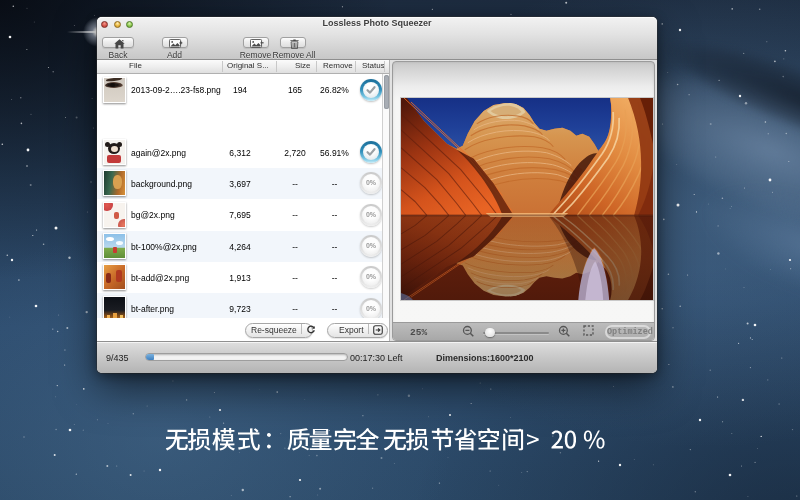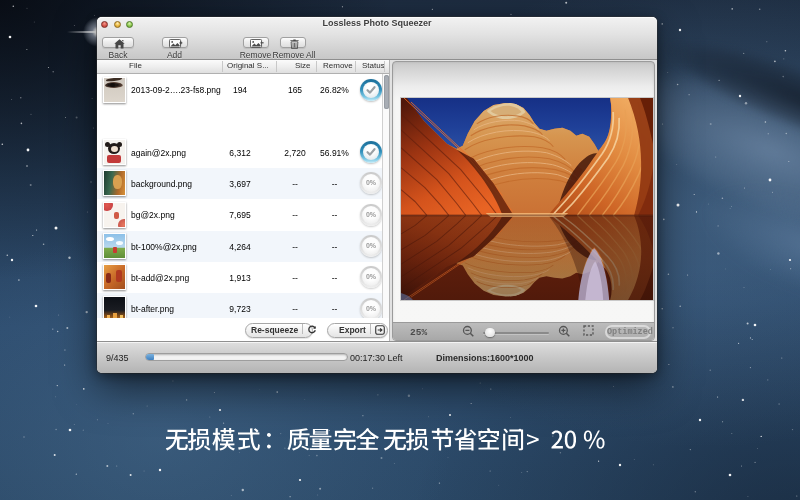--- a/index.html
+++ b/index.html
@@ -55,21 +55,21 @@
 .st.zero{background:linear-gradient(180deg,#c9c9c9,#eeeeee);box-shadow:0 1px 2px rgba(0,0,0,.2)}
 .st.zero i{position:absolute;left:2px;top:2px;width:18px;height:18px;border-radius:50%;background:radial-gradient(circle at 50% 38%,#fdfdfd 40%,#ececec 85%,#e0e0e0);}
 .st.zero em{position:absolute;left:0;right:0;top:7px;font-style:normal;font-size:7px;font-weight:bold;color:#9a9a9a;text-align:center}
 .check{position:absolute;left:4px;top:4px}
 #vscroll{position:absolute;right:0;top:14px;bottom:0;width:7px;background:#fafafa;border-left:1px solid #d0d0d0}
 #vthumb{position:absolute;left:1px;top:1px;width:5px;height:34px;border-radius:3px;background:#a8adb4;box-shadow:inset 0 0 0 1px #989da4}
 
 #bstrip{position:absolute;left:0;top:301px;width:293px;height:23px;background:#fff;border-right:1px solid #b5b5b5}
 .pill{position:absolute;top:5px;height:14.5px;border-radius:8px;border:1px solid #a6a6a6;
  background:linear-gradient(180deg,#ffffff,#f1f1f1 50%,#e4e4e4);box-shadow:0 1px 1px rgba(0,0,0,.1);
- font-size:8.5px;font-weight:bold;color:#333;line-height:13.5px;white-space:nowrap}
+ font-size:8.5px;font-weight:normal;color:#333;line-height:13.5px;white-space:nowrap}
 .pill .sep{display:inline-block;width:1px;height:10px;background:#bbb;margin:0 4px;vertical-align:-1px}
 
 #panel{position:absolute;left:295px;top:44px;width:263px;height:280px;border:1px solid #9b9b9b;border-radius:4px;
  background:linear-gradient(180deg,#c9c9c9 0%,#ededed 9%,#f6f6f5 14%,#f7f7f6 100%);overflow:hidden;box-shadow:inset 0 0 3px rgba(0,0,0,.1)}
 #photo{position:absolute;left:7px;top:35px;width:254px;height:204px;border:1px solid #c9c9c9}
 #pbar{position:absolute;left:0;bottom:0;width:100%;height:18.5px;border-top:1px solid #9a9a9a;
  background:linear-gradient(180deg,#bcbcbc,#a8a8a8);font-family:Liberation Mono, monospace;}
 #pbar .pct{position:absolute;left:17px;top:4px;font-size:9.5px;font-weight:bold;color:#4c4c4c}
 #slider{position:absolute;left:90px;top:9px;width:66px;height:2.5px;border-radius:2px;background:#8a8a8a;box-shadow:0 1px 0 rgba(255,255,255,.25)}
 #sthumb{position:absolute;left:2px;top:-4px;width:9.5px;height:9.5px;border-radius:50%;background:radial-gradient(circle at 50% 35%,#fff,#e2e2e2 80%,#cfcfcf);box-shadow:0 1px 1.5px rgba(0,0,0,.4)}
@@ -589,18 +589,18 @@
         </div>
       <div id="optim">Optimized</div>
     </div>
   </div>
   <div id="bbar">
     <span class="t" style="left:9px">9/435</span>
     <div id="prog">
         <i></i>
       </div>
     <span class="t" style="left:253px">00:17:30 Left</span>
-    <span class="t" style="left:339px;font-weight:bold;color:#2b2b2b">Dimensions:1600*1000</span>
+    <span class="t" style="left:339px;font-weight:bold;color:#2b2b2b">Dimensions:1600*2100</span>
   </div>
 </div>
 <svg style="position:absolute;left:160px;top:425px" width="450" height="30" viewBox="0 0 450 30">
     <path d="M141.1,22.1 144.0,23.2 147.8,25.2 148.2,25.1 149.2,23.8 142.6,20.8Z M262.0,21.9 267.4,25.5 268.6,23.9 263.4,20.5Z M43.9,21.9 49.2,25.5 50.5,23.9 45.2,20.5Z M108.5,19.6 107.2,20.5 107.0,21.0 107.0,22.1 107.9,23.2 109.4,23.5 110.6,22.6 110.9,22.1 110.9,21.1 110.0,19.9Z M141.9,15.4 139.6,15.5 139.6,18.5 138.9,20.1 137.6,21.4 135.1,22.8 131.9,23.8 133.1,25.2 133.6,25.4 138.1,23.5 140.8,21.2 141.4,20.2 141.9,18.6Z M318.5,22.8 318.5,24.6 339.0,24.6 338.9,22.6 329.8,22.5 329.8,17.2 330.0,17.0 336.4,17.0 336.4,15.1 321.2,15.1 321.2,17.0 327.2,17.0 327.5,17.2 327.4,22.6Z M262.1,15.1 260.0,15.1 259.9,18.9 259.4,20.0 258.5,21.0 256.1,22.5 253.0,23.5 254.2,25.2 255.8,24.9 258.6,23.5 261.0,21.4 261.8,20.0 262.1,18.5Z M44.0,15.1 41.9,15.1 41.8,18.9 41.2,20.0 40.4,21.0 38.0,22.5 34.9,23.5 36.1,25.2 37.6,24.9 40.5,23.5 42.9,21.4 43.6,20.0 44.0,18.5Z M174.2,14.8 174.2,16.8 180.5,16.9 180.1,19.6 179.4,21.1 178.5,22.0 177.0,22.9 174.0,23.6 175.1,25.5 178.1,24.6 179.6,23.9 181.1,22.5 182.2,20.2 182.9,16.8 186.6,16.9 186.6,23.0 187.0,24.2 187.8,24.9 188.9,25.1 193.6,25.1 194.8,24.8 195.5,23.8 195.9,20.9 194.0,20.1 193.9,22.2 193.2,23.1 189.4,23.1 188.9,22.8 189.0,16.8 195.6,16.8 195.6,14.8Z M152.4,13.4 152.4,19.4 159.5,19.5 159.4,20.6 151.8,20.6 151.8,22.0 159.5,22.1 159.4,23.2 149.8,23.2 149.8,24.9 171.5,24.9 171.5,23.2 161.6,23.1 161.8,22.0 169.4,22.0 169.4,20.6 161.6,20.5 161.8,19.4 168.9,19.4 168.9,13.4Z M161.8,16.9 166.8,17.0 166.6,18.2 161.6,18.1Z M154.5,16.9 159.5,17.0 159.4,18.2 154.6,18.2 154.4,18.0Z M161.8,14.5 166.8,14.6 166.6,15.8 161.6,15.6Z M154.4,14.8 154.6,14.5 159.5,14.6 159.4,15.8 154.4,15.6Z M78.9,13.0 78.9,15.1 82.9,15.2 82.8,21.8 78.1,22.6 78.8,24.8 90.1,22.2 90.0,20.4 85.5,21.2 85.0,21.1 85.1,15.1 89.2,15.1 89.2,13.0Z M439.9,12.6 438.0,13.5 437.0,14.9 436.5,16.5 436.4,18.9 436.8,20.9 437.6,22.5 439.2,23.6 441.1,23.8 442.6,23.1 443.5,22.2 444.1,21.1 444.5,19.6 444.5,16.8 443.8,14.5 442.6,13.2 441.1,12.6Z M440.2,14.1 441.1,14.2 442.0,15.0 442.6,16.8 442.6,19.6 442.4,20.6 441.4,22.0 440.6,22.2 439.6,22.0 439.0,21.4 438.4,19.8 438.5,16.1 439.0,15.0Z M272.9,11.8 272.9,13.9 278.9,14.0 278.9,25.4 281.1,25.4 281.2,13.9 288.8,14.0 288.8,19.8 288.5,20.0 284.4,20.0 285.1,22.2 289.1,22.1 290.6,21.4 291.0,20.4 291.0,11.8Z M255.1,11.8 255.1,20.5 257.2,20.5 257.4,13.5 264.9,13.6 264.9,20.4 267.0,20.4 267.0,11.8Z M37.0,11.8 37.0,20.5 39.1,20.5 39.2,13.5 46.8,13.6 46.8,20.4 48.9,20.4 48.9,11.8Z M149.8,10.8 149.8,12.2 171.4,12.2 171.4,10.8Z M178.5,10.2 178.5,12.2 191.2,12.2 191.2,10.2Z M348.4,10.1 348.4,21.1 357.8,21.1 357.8,10.0Z M350.5,16.5 355.8,16.6 355.6,19.4 350.4,19.2Z M350.5,11.8 355.8,11.9 355.6,14.8 350.4,14.6Z M330.2,11.0 333.5,12.6 337.4,15.0 338.4,13.9 338.6,13.1 331.5,9.4 330.9,9.9Z M327.2,10.6 325.9,9.4 322.5,11.6 318.6,13.4 320.0,15.2 324.6,12.8Z M61.4,9.0 61.4,16.5 66.1,16.6 65.8,18.5 60.0,18.5 60.0,20.2 65.1,20.4 64.9,20.9 63.0,22.5 59.4,23.8 60.4,25.4 62.9,24.8 65.0,23.6 66.2,22.5 67.2,20.8 67.6,20.8 68.5,22.2 70.4,24.0 73.2,25.4 73.8,25.2 74.9,23.6 71.8,22.5 69.5,20.4 74.4,20.2 74.4,18.5 68.0,18.4 68.4,16.5 73.1,16.5 73.1,9.0Z M63.5,13.5 71.1,13.6 71.0,15.0 63.4,14.9Z M63.5,10.5 71.1,10.6 71.0,12.0 63.4,11.9Z M367.0,8.9 367.0,11.1 375.5,14.1 376.0,14.5 367.0,17.9 367.0,20.0 378.8,15.5 378.6,13.4Z M343.1,8.8 343.1,25.4 345.4,25.4 345.2,8.8Z M108.5,8.0 107.5,8.5 107.0,9.4 107.0,10.5 107.9,11.6 109.4,11.9 110.6,11.0 110.9,10.5 110.9,9.4 110.0,8.2Z M439.9,5.5 438.1,5.5 428.6,23.8 430.2,23.8Z M427.2,5.5 425.8,6.1 424.6,7.4 423.9,9.8 423.9,12.2 424.2,13.9 425.6,15.9 426.9,16.5 428.5,16.6 429.9,16.1 431.1,14.9 431.9,13.0 432.0,9.8 431.2,7.4 430.1,6.1 428.6,5.5Z M427.6,7.0 428.6,7.1 429.4,7.8 429.9,8.8 430.1,10.2 430.1,11.8 429.5,14.1 428.2,15.1 427.2,15.0 426.6,14.5 426.1,13.6 425.8,12.0 425.8,10.0 426.1,8.4 427.0,7.2Z M409.6,5.5 407.5,6.4 406.5,7.4 405.6,8.9 404.9,11.8 404.8,16.2 405.2,19.1 406.6,22.0 408.6,23.5 411.1,23.8 413.1,23.0 414.4,21.8 415.1,20.4 416.0,16.8 416.0,12.4 415.2,9.1 414.1,7.1 412.5,5.9 411.2,5.5Z M409.8,7.6 411.1,7.6 412.4,8.6 413.0,9.9 413.5,12.5 413.5,16.6 413.1,18.9 412.2,20.8 411.0,21.6 409.5,21.5 408.5,20.6 407.8,19.0 407.4,17.1 407.2,13.8 407.6,10.6 408.4,8.8Z M393.1,6.5 391.5,8.1 393.0,9.5 394.1,8.4 395.8,7.6 397.5,7.8 398.2,8.1 399.2,9.5 399.4,11.9 399.0,13.1 397.4,15.9 394.5,19.1 391.5,21.9 391.5,23.4 402.9,23.4 402.9,21.1 395.6,21.1 399.0,17.6 401.2,14.1 402.0,11.6 402.0,9.8 401.5,8.1 400.0,6.4 397.6,5.5 395.1,5.6Z M225.6,4.8 225.6,6.9 233.4,7.0 233.4,9.0 233.0,11.8 224.1,11.8 224.1,13.9 232.6,14.1 231.2,17.6 229.8,19.8 226.8,22.2 223.9,23.6 225.2,25.4 228.2,24.0 231.2,21.5 232.8,19.5 233.8,17.6 235.0,13.9 235.1,21.9 235.4,23.5 235.8,24.1 236.5,24.6 237.6,24.9 243.5,24.9 244.8,24.4 245.5,23.2 246.0,20.8 245.9,19.9 243.9,19.1 243.6,22.1 242.9,22.8 238.1,22.8 237.5,22.2 237.6,13.9 245.8,13.9 245.8,11.8 235.2,11.6 235.8,6.9 244.5,6.9 244.5,4.8Z M7.5,4.8 7.5,6.9 15.2,7.0 15.2,9.0 14.9,11.8 6.0,11.8 6.0,13.9 14.5,14.1 13.1,17.6 11.6,19.8 8.6,22.2 5.8,23.6 7.1,25.4 10.1,24.0 13.1,21.5 14.6,19.5 15.6,17.6 16.9,13.9 17.0,21.9 17.2,23.5 17.6,24.1 18.4,24.6 19.5,24.9 25.4,24.9 26.6,24.4 27.4,23.2 27.9,20.8 27.8,19.9 25.8,19.1 25.5,22.1 24.8,22.8 20.0,22.8 19.4,22.2 19.5,13.9 27.6,13.9 27.6,11.8 17.1,11.6 17.6,6.9 26.4,6.9 26.4,4.8Z M349.4,4.5 349.4,6.5 361.0,6.6 361.0,22.9 360.6,23.4 358.4,23.4 359.1,25.2 361.4,25.2 362.2,25.0 362.9,24.5 363.1,23.9 363.1,4.5Z M301.9,5.1 299.8,4.5 298.4,6.9 295.6,9.8 295.6,10.1 297.2,11.2 300.0,8.2Z M309.4,5.4 312.2,8.0 314.5,10.8 316.4,9.5 315.5,8.4 311.2,4.4Z M255.8,4.1 255.9,10.1 266.2,10.1 266.2,4.1Z M258.0,5.8 264.1,5.9 264.0,8.5 257.9,8.4Z M37.6,4.1 37.8,10.1 48.1,10.1 48.1,4.1Z M39.9,5.8 46.0,5.9 45.9,8.5 39.8,8.4Z M152.9,3.9 152.9,9.8 168.2,9.8 168.2,3.9Z M154.9,8.5 155.0,7.4 166.1,7.5 166.0,8.6Z M154.9,6.1 155.0,5.0 166.1,5.1 166.1,6.1 165.9,6.4 155.1,6.4Z M345.0,3.5 343.5,4.5 346.4,8.0 348.1,6.9 346.5,4.8Z M304.2,3.2 304.1,11.4 298.9,12.9 294.4,13.5 295.6,15.4 298.4,14.9 298.9,15.0 298.9,25.4 301.0,25.4 301.1,24.4 311.4,24.5 311.4,25.4 313.5,25.4 313.5,13.2 304.9,13.1 309.2,11.0 312.1,8.5 310.0,7.6 308.9,8.8 306.6,10.2 306.5,3.2Z M301.1,21.1 311.4,21.2 311.2,22.8 301.0,22.6Z M301.1,17.9 311.4,18.0 311.2,19.6 301.0,19.5Z M301.0,16.2 301.1,14.9 311.4,15.0 311.2,16.4Z M251.4,3.2 249.2,3.2 249.1,7.9 246.4,7.9 246.4,9.9 249.2,10.0 249.1,15.4 246.1,16.1 246.5,18.2 248.9,17.5 249.2,17.6 249.2,23.0 249.0,23.2 246.6,23.2 247.2,25.4 249.8,25.2 251.0,24.6 251.4,23.9 251.4,16.9 254.2,15.9 254.0,13.9 252.1,14.5 251.4,14.5 251.5,9.9 254.0,9.9 254.0,7.9 251.4,7.8Z M146.5,3.2 138.2,4.4 130.0,4.9 130.0,13.1 129.6,17.8 128.5,22.1 127.5,24.0 129.4,25.1 130.6,22.6 131.8,17.8 132.2,10.2 139.2,10.5 138.9,12.4 133.8,12.4 133.8,20.6 135.9,20.6 136.0,14.4 145.6,14.5 145.6,20.9 147.9,20.9 147.9,12.4 141.1,12.2 141.5,10.2 149.5,10.2 149.5,8.4 141.6,8.2 141.8,6.1 142.0,5.9 148.0,4.9Z M139.5,6.2 139.2,8.4 132.1,8.2 132.2,6.6Z M78.0,7.5 78.0,9.6 90.1,9.6 90.4,9.9 90.5,12.5 91.2,17.4 92.4,21.2 93.1,22.9 94.6,24.8 95.8,25.4 97.5,25.5 98.9,24.6 99.6,22.8 99.9,20.0 98.0,18.9 98.0,20.5 97.5,22.9 97.1,23.2 96.4,23.1 95.4,22.1 94.5,20.4 93.5,16.9 92.6,10.8 92.8,9.6 99.4,9.6 99.4,7.5 97.0,7.4 98.5,6.1 97.1,4.6 95.2,3.2 93.9,4.4 97.0,7.4 92.5,7.4 92.4,3.2 90.0,3.4 90.0,7.5Z M33.2,3.2 31.1,3.2 31.0,7.9 28.2,7.9 28.2,9.9 31.1,10.0 31.0,15.4 28.0,16.1 28.4,18.2 30.8,17.5 31.1,17.6 31.1,23.0 30.9,23.2 28.5,23.2 29.1,25.4 31.6,25.2 32.9,24.6 33.2,23.9 33.2,16.9 36.1,15.9 35.9,13.9 34.0,14.5 33.2,14.5 33.4,9.9 35.9,9.9 35.9,7.9 33.2,7.8Z M271.8,5.8 271.8,7.8 277.1,7.9 277.1,10.4 279.4,10.4 279.5,7.8 285.5,7.9 285.5,10.4 287.8,10.4 287.8,8.0 288.0,7.8 293.1,7.8 293.1,5.8 287.8,5.6 287.8,3.1 285.5,3.1 285.4,5.8 279.4,5.6 279.4,3.1 277.1,3.2 277.0,5.8Z M60.5,5.0 60.5,6.8 63.8,6.9 63.8,8.5 65.8,8.5 65.9,6.8 69.0,6.8 69.2,7.0 69.2,8.5 71.2,8.5 71.4,6.8 74.4,6.8 74.4,5.0 71.2,4.9 71.2,3.1 69.2,3.1 69.1,5.0 65.8,4.9 65.8,3.1 63.8,3.1 63.6,5.0Z M57.8,3.1 55.6,3.2 55.5,7.8 52.9,7.8 52.9,9.8 55.6,9.9 54.8,13.6 53.9,15.9 52.4,18.6 53.5,20.8 54.5,18.9 55.5,16.1 55.6,25.4 57.8,25.4 57.9,13.9 59.2,16.8 60.6,15.2 57.8,10.8 57.9,9.8 60.1,9.8 60.1,7.8 57.8,7.6Z M318.4,6.1 318.5,11.6 320.5,11.6 320.6,8.0 336.8,8.1 336.8,11.0 339.0,11.0 339.0,6.0 330.5,6.0 329.1,3.1 326.8,3.6 327.5,5.4 327.5,6.0Z M196.0,12.0 197.5,13.8 200.2,12.5 200.2,13.9 206.2,14.0 206.1,17.4 200.4,17.4 200.4,19.2 206.2,19.4 206.1,22.9 197.4,22.9 197.4,24.8 217.8,24.8 217.8,22.9 208.6,22.8 208.8,19.2 214.8,19.2 214.8,17.4 208.6,17.2 208.8,13.9 214.9,13.9 215.1,12.5 217.5,13.9 218.9,12.0 215.4,10.1 211.8,7.5 208.9,4.8 208.8,4.2 209.0,3.8 207.1,3.0 205.6,5.0 202.2,8.2 199.0,10.5Z M200.9,11.9 204.6,9.0 207.5,6.1 210.8,9.4 214.1,11.9Z M174.9,5.8 174.9,11.4 177.0,11.4 177.1,7.9 192.8,8.0 192.8,11.4 195.0,11.4 194.9,5.8 186.6,5.8 185.2,3.0 183.9,3.2 183.0,3.8 183.8,5.8Z" fill="#ffffff" fill-rule="evenodd"></path>
   </svg>
 
 </body></html>

